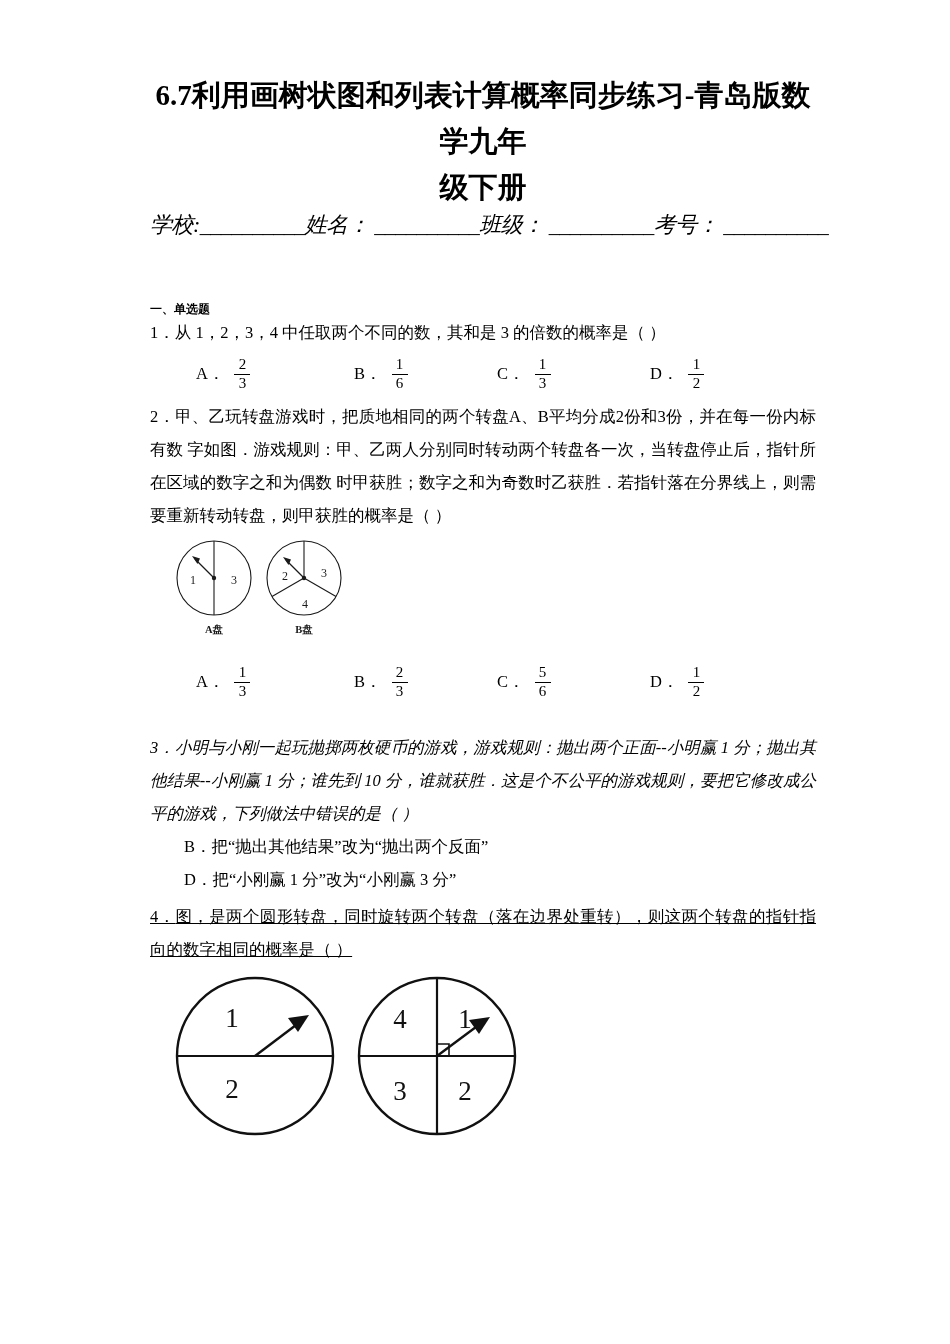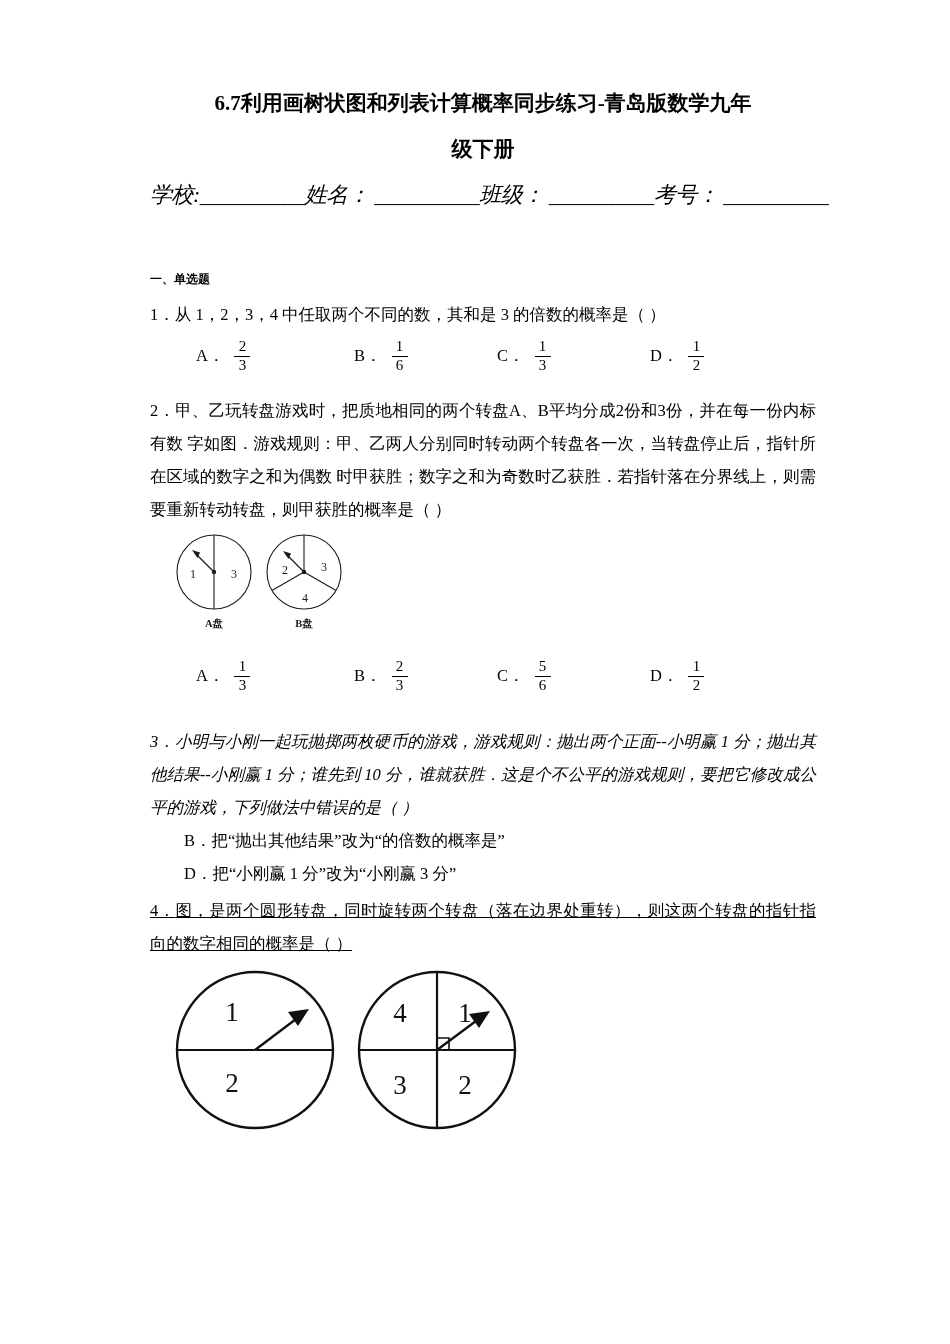--- a/index.html
+++ b/index.html
@@ -26,25 +26,25 @@
     position: absolute;
     left: 150px;
     top: 0;
     width: 666px;
   }
 
   
   .doc-title {
     font-family: "Liberation Serif", "DejaVu Serif", serif;
     font-weight: bold;
-    font-size: 21px;
+    font-size: 29px;
     line-height: 46px;
     text-align: center;
     letter-spacing: 0px;
-    margin: 12px;
+    margin: 4px;
     padding-top: 68px;
     color: #000;
   }
   .doc-title .t-line2 { display: block; }
 
   
   .id-line {
     font-size: 22px;
     line-height: 22px;
     text-align: center;
@@ -62,21 +62,21 @@
     font-weight: bold;
     font-size: 12px;
     line-height: 22px;
     margin-top: 62px;
   }
 
   
   .q {
     font-size: 16.5px;
     line-height: 33px;
-    margin-top: 14px;
+    margin-top: 2px;
     text-align: justify;
   }
   .q-tight { line-height: 22px; }
 
   .q-num { }
 
   
   .opt-row {
     position: relative;
     height: 48px;
@@ -255,21 +255,21 @@
           <span class="top">1</span>
           <span class="bar"></span>
           <span class="bot">2</span>
         </span>
       </div>
     </div>
 
     <div class="q" style="margin-top:25px;font-style:italic;">
       <span class="q-num">3．</span><span>小明与小刚一起玩抛掷两枚硬币的游戏，游戏规则：抛出两个正面--小明赢 1 分；抛出其他结果--小刚赢 1 分；谁先到 10 分，谁就获胜．这是个不公平的游戏规则，要把它修改成公平的游戏，下列做法中错误的是（    ）</span>
     </div>
-    <div class="opt-text">B．把“抛出其他结果”改为“的倍数的概率是”</div>
+    <div class="opt-text">B．把“抛出其他结果”改为“抛出两个反面”</div>
     <div class="opt-text">D．把“小刚赢 1 分”改为“小刚赢 3 分”</div>
 
     <div class="q" style="margin-top:4px;text-decoration:underline;">
       <span class="q-num">4．</span><span>图，是两个圆形转盘，同时旋转两个转盘（落在边界处重转），则这两个转盘的指针指向的数字相同的概率是（    ）</span>
     </div>
 
     <div class="fig-large">
       <svg width="390" height="180" viewBox="0 0 390 180">
 
         <g>

